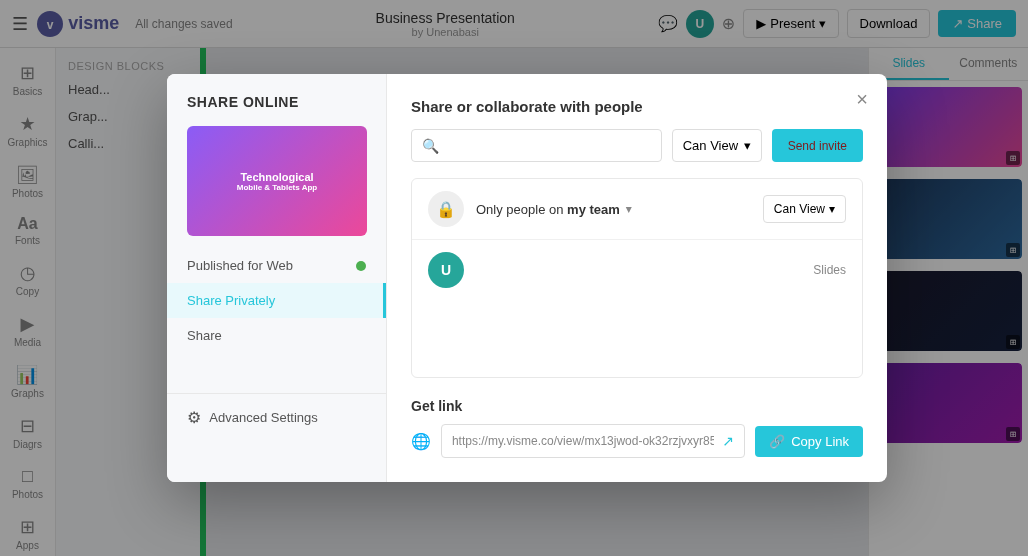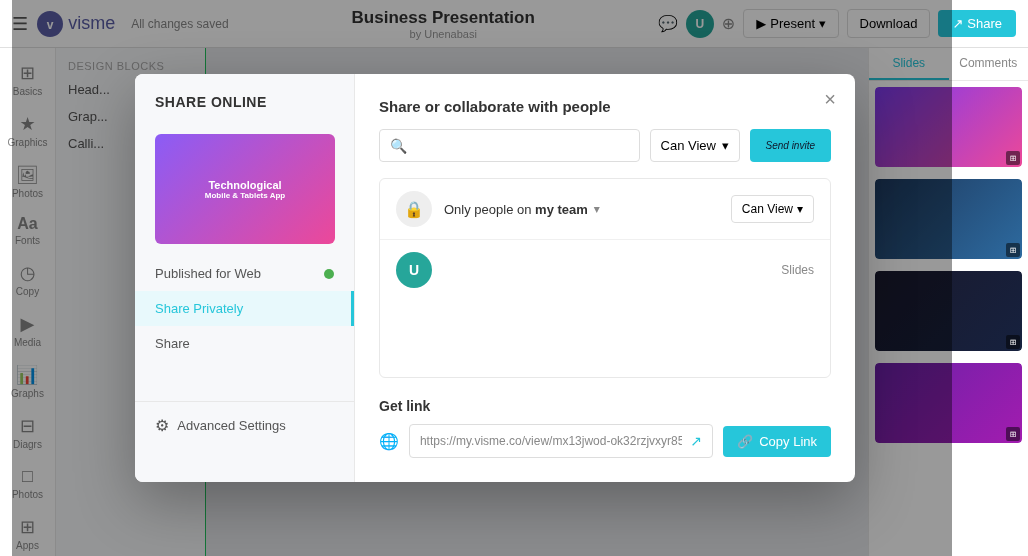--- a/index.html
+++ b/index.html
@@ -4,42 +4,42 @@
   <style>
     * { box-sizing: border-box; margin: 0; padding: 0; }
     body { font-family: -apple-system, BlinkMacSystemFont, 'Segoe UI', sans-serif; background: #f0f0f0; width: 1028px; height: 556px; overflow: hidden; position: relative; }
 
     
     .topbar { background: #fff; height: 48px; display: flex; align-items: center; padding: 0 12px; border-bottom: 1px solid #e0e0e0; position: relative; z-index: 1; }
     .topbar-left { display: flex; align-items: center; gap: 8px; }
     .hamburger { color: #555; font-size: 18px; cursor: pointer; }
     .logo { display: flex; align-items: center; gap: 4px; }
     .logo-icon { width: 28px; height: 28px; }
-    .logo-text { color: #5b5ea6; font-size: 18px; font-weight: 400; }
+    .logo-text { color: #5b5ea6; font-size: 18px; font-weight: 700; }
     .changes-saved { color: #888; font-size: 12px; margin-left: 8px; }
     .topbar-center { flex: 1; display: flex; flex-direction: column; align-items: center; }
-    .doc-title { font-weight: 700; font-size: 17px; color: #333; }
+    .doc-title { font-weight: 400; font-size: 14px; color: #333; }
     .doc-sub { font-size: 11px; color: #999; }
     .topbar-right { display: flex; align-items: center; gap: 8px; }
     .btn-present { background: #fff; border: 1px solid #ddd; border-radius: 4px; padding: 6px 12px; font-size: 13px; cursor: pointer; display: flex; align-items: center; gap: 4px; }
     .btn-download { background: #fff; border: 1px solid #ddd; border-radius: 4px; padding: 6px 12px; font-size: 13px; cursor: pointer; }
     .btn-share { background: #26c6da; color: #fff; border: none; border-radius: 4px; padding: 6px 14px; font-size: 13px; cursor: pointer; display: flex; align-items: center; gap: 4px; }
     .icon-circle { width: 28px; height: 28px; border-radius: 50%; background: #26a69a; color: #fff; display: flex; align-items: center; justify-content: center; font-size: 12px; font-weight: 700; }
 
     
     .main { display: flex; height: calc(556px - 48px); }
 
     
     .icon-sidebar { width: 56px; background: #fff; border-right: 1px solid #e8e8e8; display: flex; flex-direction: column; align-items: center; padding-top: 8px; gap: 4px; }
     .icon-item { display: flex; flex-direction: column; align-items: center; padding: 6px 4px; cursor: pointer; border-radius: 4px; width: 48px; }
     .icon-item .icon-sym { font-size: 18px; color: #888; }
     .icon-item .icon-label { font-size: 10px; color: #888; margin-top: 2px; }
 
     
-    .content-sidebar { width: 150px; background: #f7f8fa; border-right: 1px solid #22c55e; padding: 8px 0; }
+    .content-sidebar { width: 150px; background: #f7f8fa; border-right: 6px solid #22c55e; padding: 8px 0; }
     .sidebar-section { padding: 4px 12px; font-size: 11px; color: #aaa; text-transform: uppercase; letter-spacing: 0.5px; }
     .sidebar-item { padding: 6px 12px; font-size: 13px; color: #555; cursor: pointer; }
 
     
     .slides-panel { width: 160px; background: #fff; border-left: 1px solid #e8e8e8; display: flex; flex-direction: column; }
     .slides-header { display: flex; border-bottom: 1px solid #e8e8e8; }
     .slides-tab { flex: 1; padding: 8px; text-align: center; font-size: 12px; cursor: pointer; border-bottom: 2px solid transparent; }
     .slides-tab.active { border-bottom: 2px solid #26c6da; color: #26c6da; }
     .slides-tab.inactive { color: #888; }
     .new-slide-btn { padding: 8px; font-size: 12px; color: #26c6da; cursor: pointer; display: flex; align-items: center; justify-content: flex-end; gap: 4px; border-bottom: 1px solid #e8e8e8; }
@@ -48,44 +48,44 @@
     .slide-t1 { background: linear-gradient(135deg, #7c3aed, #ec4899); }
     .slide-t2 { background: linear-gradient(135deg, #1e3a5f, #2d6a9f); }
     .slide-t3 { background: linear-gradient(135deg, #1a1a2e, #16213e); }
     .slide-t4 { background: linear-gradient(135deg, #6b21a8, #a21caf); }
     .slide-badge { position: absolute; bottom: 2px; right: 2px; background: rgba(0,0,0,0.5); border-radius: 2px; width: 14px; height: 14px; display: flex; align-items: center; justify-content: center; }
 
     
     .canvas-area { flex: 1; background: #e8eaed; display: flex; align-items: center; justify-content: center; }
 
     
-    .modal-overlay { position: absolute; top: 0; left: 12px; width: 940px; height: 556px; background: rgba(0,0,0,0.4); z-index: 100; display: flex; align-items: center; justify-content: center; padding-left: 26px; }
+    .modal-overlay { position: absolute; top: 0; left: 0; width: 1028px; height: 556px; background: rgba(0,0,0,0.4); z-index: 100; display: flex; align-items: center; justify-content: center; padding-left: 26px; }
     .modal { background: #fff; border-radius: 8px; width: 720px; max-height: 520px; display: flex; overflow: hidden; box-shadow: 0 20px 60px rgba(0,0,0,0.3); }
 
     
     .modal-left { width: 220px; background: #f7f8fa; padding: 20px 0; border-right: 1px solid #e8e8e8; flex-shrink: 0; }
     .modal-title { font-size: 14px; font-weight: 700; color: #333; padding: 0 20px 16px; letter-spacing: 0.5px; text-transform: uppercase; }
-    .modal-preview { width: 180px; height: 110px; background: linear-gradient(135deg, #8b5cf6, #ec4899); border-radius: 6px; margin: 8px 20px 12px; overflow: hidden; display: flex; align-items: center; justify-content: center; }
+    .modal-preview { width: 180px; height: 110px; background: linear-gradient(135deg, #8b5cf6, #ec4899); border-radius: 6px; margin: 0 20px 12px; overflow: hidden; display: flex; align-items: center; justify-content: center; }
     .modal-preview-text { color: #fff; font-size: 9px; font-weight: 700; text-align: center; }
     .modal-nav-item { padding: 10px 20px; font-size: 13px; color: #555; cursor: pointer; display: flex; align-items: center; gap: 8px; }
     .modal-nav-item.active { color: #26c6da; background: #e8f9fc; border-right: 3px solid #26c6da; }
     .modal-nav-label { font-size: 13px; }
     .active-dot { width: 10px; height: 10px; background: #4caf50; border-radius: 50%; display: inline-block; margin-left: auto; }
     .modal-advanced { margin-top: auto; border-top: 1px solid #e8e8e8; padding: 14px 20px; display: flex; align-items: center; gap: 8px; cursor: pointer; color: #555; font-size: 13px; }
 
     
     .modal-right { flex: 1; padding: 24px; display: flex; flex-direction: column; overflow-y: auto; }
     .section-title { font-size: 15px; font-weight: 600; color: #333; }
 
     .invite-row { display: flex; gap: 10px; margin-bottom: 16px; }
     .search-input-wrap { flex: 1; display: flex; align-items: center; border: 1px solid #ddd; border-radius: 4px; padding: 0 10px; background: #fff; }
     .search-icon { color: #aaa; font-size: 14px; margin-right: 6px; }
     .search-input { border: none; outline: none; flex: 1; font-size: 13px; }
     .permission-select { border: 1px solid #ddd; border-radius: 4px; padding: 8px 10px; font-size: 13px; background: #fff; display: flex; align-items: center; gap: 6px; cursor: pointer; white-space: nowrap; }
-    .send-invite-btn { background: #26c6da; color: #0f172a; border: none; border-radius: 4px; padding: 8px 16px; font-size: 10px; cursor: pointer; white-space: nowrap; font-style: italic; }
+    .send-invite-btn { background: #26c6da; color: #7f1d1d; border: none; border-radius: 4px; padding: 8px 16px; font-size: 12px; cursor: pointer; white-space: nowrap; }
 
     
     .share-list { border: 1px solid #e8e8e8; border-radius: 6px; flex: 1; min-height: 200px; }
     .share-row { display: flex; align-items: center; padding: 12px 16px; border-bottom: 1px solid #f0f0f0; }
     .share-row:last-child { border-bottom: none; }
     .share-avatar { width: 36px; height: 36px; border-radius: 50%; display: flex; align-items: center; justify-content: center; margin-right: 12px; flex-shrink: 0; }
     .share-avatar.lock { background: #eee; color: #aaa; font-size: 16px; }
     .share-avatar.user { background: #26a69a; color: #fff; font-weight: 700; font-size: 14px; }
     .share-info { flex: 1; }
     .share-name { font-size: 13px; color: #333; display: flex; align-items: center; gap: 6px; }

